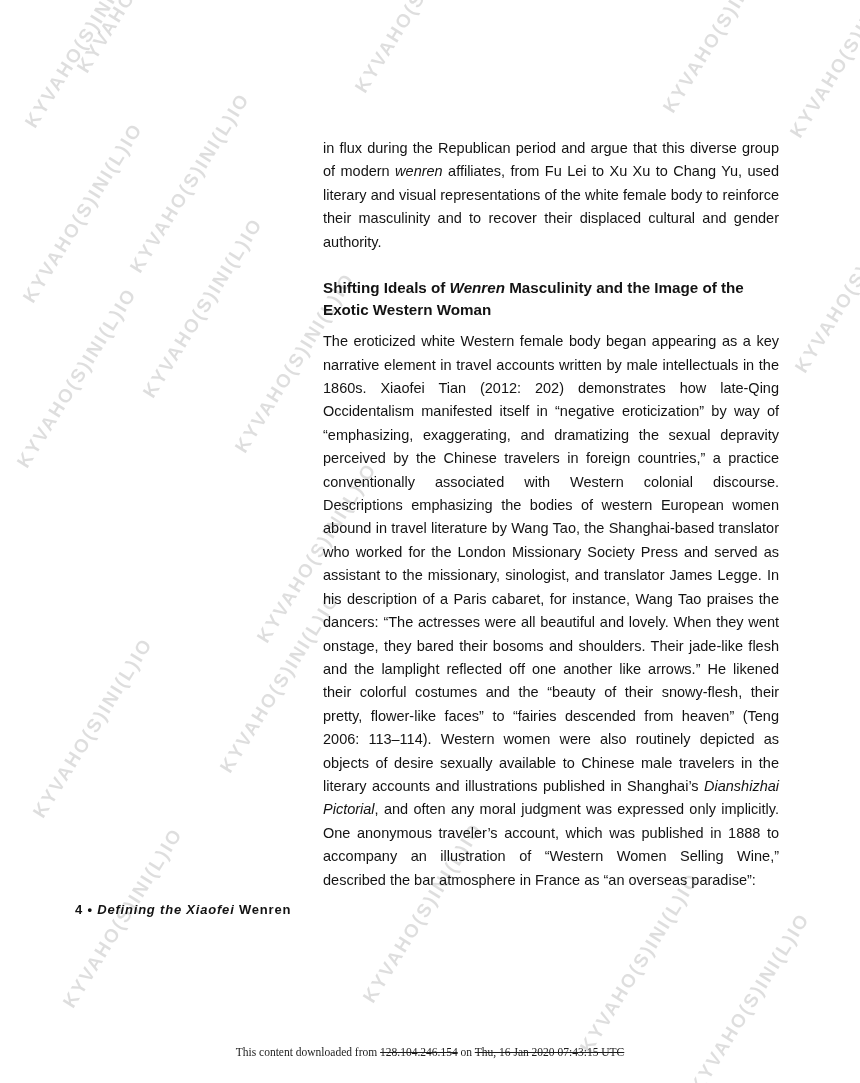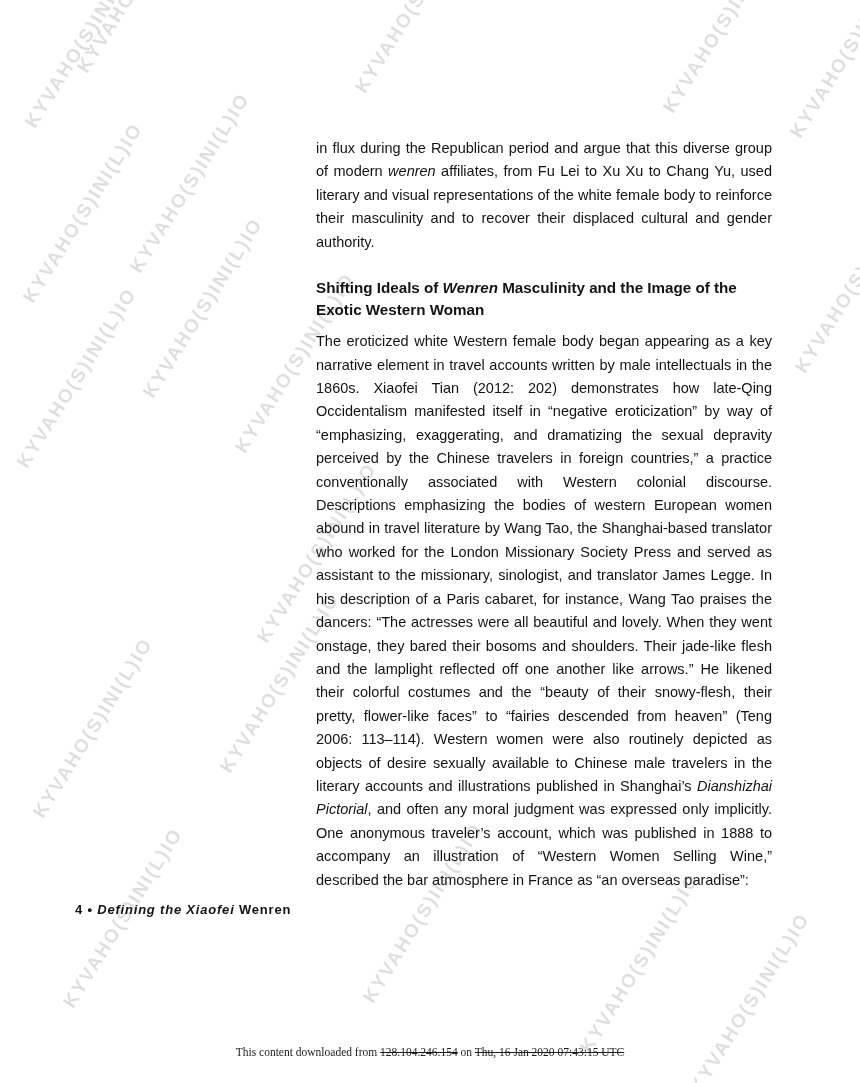--- a/index.html
+++ b/index.html
@@ -22,21 +22,21 @@
     font-family: "Liberation Sans", sans-serif;
     font-weight: 700;
     font-size: 19px;
     letter-spacing: 2px;
     color: rgba(0,0,0,0.13);
     white-space: nowrap;
   }
   
   .text-col {
     position: absolute;
-    left: 316px;
+    left: 323px;
     top: 137px;
     width: 456px;
     z-index: 1;
   }
   .para {
     font-size: 14.5px;
     line-height: 23.4px;
     text-align: justify;
     margin: 0;
   }

